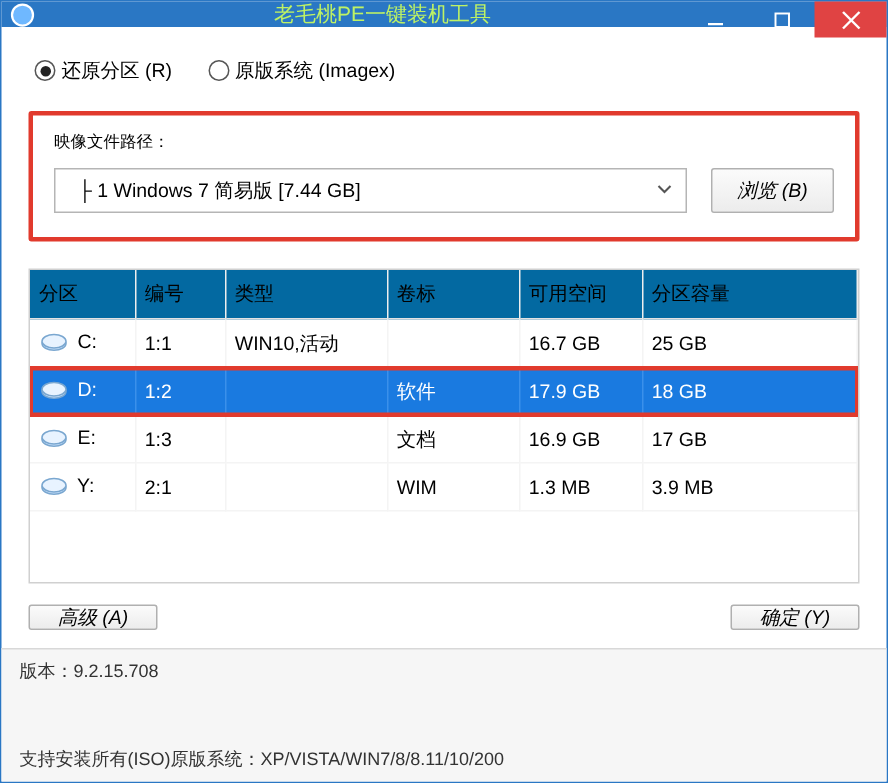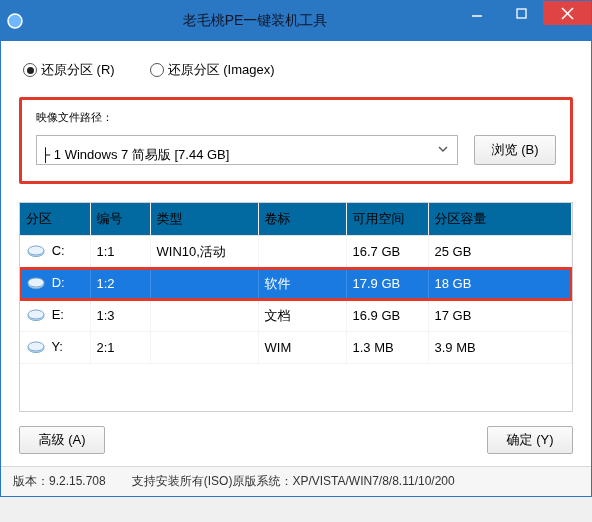--- a/index.html
+++ b/index.html
@@ -1,47 +1,47 @@
 <!DOCTYPE html>
 <html><head>
 <meta charset="utf-8">
 <style>
   * { box-sizing: border-box; margin: 0; padding: 0; font-family: "Microsoft YaHei", "SimSun", sans-serif; }
   body { background: #f0f0f0; width: 592px; height: 522px; overflow: hidden; }
   .window { width: 592px; background: #fff; border: 1px solid #2a77c4; }
-  .titlebar { background: #2a77c4; height: 40px; display: flex; align-items: center; color: #0f172a; font-size: 14px; position: relative; }
+  .titlebar { background: #2a77c4; height: 17px; display: flex; align-items: center; color: #bef264; font-size: 14px; position: relative; }
   .titlebar .icon-wrap { width: 28px; display: flex; justify-content: center; }
   .title-text { flex: 1; text-align: center; padding-right: 110px; }
   .title-btns { position: absolute; right: 0; top: 0; display: flex; height: 24px; }
   .title-btn { width: 44px; height: 24px; display: flex; align-items: center; justify-content: center; color: #fff; font-size: 13px; }
   .title-btn.close { background: #E04343; width: 48px; font-size: 16px; }
   .body { padding: 16px 18px 12px 18px; }
-  .mode-row { display: flex; gap: 35px; margin: 4px 0 18px 4px; font-size: 13px; }
+  .mode-row { display: flex; gap: 24px; margin: 4px 0 18px 4px; font-size: 13px; }
   .radio { display: flex; align-items: center; gap: 4px; }
   .radio .rb { width: 14px; height: 14px; border-radius: 50%; border: 1px solid #555; display: inline-flex; align-items: center; justify-content: center; }
   .radio .rb.sel::after { content: ""; width: 7px; height: 7px; background: #222; border-radius: 50%; display: block; }
   .img-box { border: 3px solid #e13a2d; padding: 10px 14px 16px 14px; border-radius: 2px; }
   .img-box .label { font-size: 11px; margin-bottom: 10px; }
   .img-row { display: flex; gap: 16px; align-items: center; }
-  .combo { flex: 1; height: 30px; border: 1px solid #b5b5b5; background: #fff; display: flex; align-items: flex-end; padding: 0 4px; font-size: 13px; position: relative; }
+  .combo { flex: 1; height: 30px; border: 1px solid #b5b5b5; background: #fff; display: flex; align-items: center; padding: 0 15px; font-size: 13px; position: relative; }
   .combo .chev { position: absolute; right: 8px; top: 7px; }
-  .btn { height: 30px; border: 1px solid #b0b0b0; background: linear-gradient(#fbfbfb,#ececec); font-size: 13px; display: inline-flex; align-items: center; justify-content: center; border-radius: 2px; }
+  .btn { height: 30px; border: 1px solid #b0b0b0; background: linear-gradient(#fbfbfb,#ececec); font-size: 13px; display: inline-flex; align-items: center; justify-content: center; border-radius: 2px; font-style: italic; }
   .btn.browse { width: 82px; }
   .table-wrap { border: 1px solid #d0d0d0; margin-top: 18px; height: 210px; overflow: hidden; }
   table { width: 100%; border-collapse: collapse; font-size: 13px; table-layout: fixed; }
   th { text-align: left; font-weight: normal; background: #0369a1; border-bottom: 1px solid #e2e2e2; padding: 7px 6px; border-right: 1px solid #eee; }
   col.c1{width:70px} col.c2{width:60px} col.c3{width:108px} col.c4{width:88px} col.c5{width:82px} col.c6{width:auto}
   td { padding: 6px 6px; border-right: 1px solid #f4f4f4; border-bottom: 1px solid #f4f4f4; vertical-align: middle; height: 32px; }
   tr.sel td { background: #1a7ae0; color: #fff; border-right: 1px solid #3b90ea; }
   tr.sel-outline { outline: 3px solid #e13a2d; outline-offset: -2px; }
   .disk-ico { display: inline-block; vertical-align: middle; margin-right: 2px; }
   .bottom-row { display: flex; margin-top: 14px; gap: 14px; }
   .bottom-row .spacer { flex: 1; }
-  .btn.sm { width: 86px; height: 28px; }
-  .statusbar { border-top: 1px solid #d8d8d8; background: #f6f6f6; font-size: 12px; padding: 6px 12px; display: flex; gap: 26px; color: #333; white-space: nowrap; overflow: hidden; }
+  .btn.sm { width: 86px; height: 17px; }
+  .statusbar { border-top: 1px solid #d8d8d8; background: #f6f6f6; font-size: 12px; padding: 6px 12px; display: flex; gap: 42px; color: #333; white-space: nowrap; overflow: hidden; flex-direction: column; }
 </style>
 </head>
 <body>
 
 <div class="window">
 
   <div class="titlebar">
     <span class="icon-wrap">
       <svg width="18" height="18">
           <circle cx="9" cy="9" r="7" fill="#6fb8ff" stroke="#fff" stroke-width="1.5"></circle>
@@ -70,21 +70,21 @@
 
   <div class="body">
 
     <div class="mode-row">
       <label class="radio">
         <span class="rb sel"></span>
         <span>还原分区 (R)</span>
       </label>
       <label class="radio">
         <span class="rb"></span>
-        <span>还原分区 (Imagex)</span>
+        <span>原版系统 (Imagex)</span>
       </label>
     </div>
 
     <div class="img-box">
       <div class="label">映像文件路径：</div>
       <div class="img-row">
         <div class="combo">
           <span>├ 1 Windows 7 简易版 [7.44 GB]</span>
           <span class="chev">
             <svg width="12" height="12">

